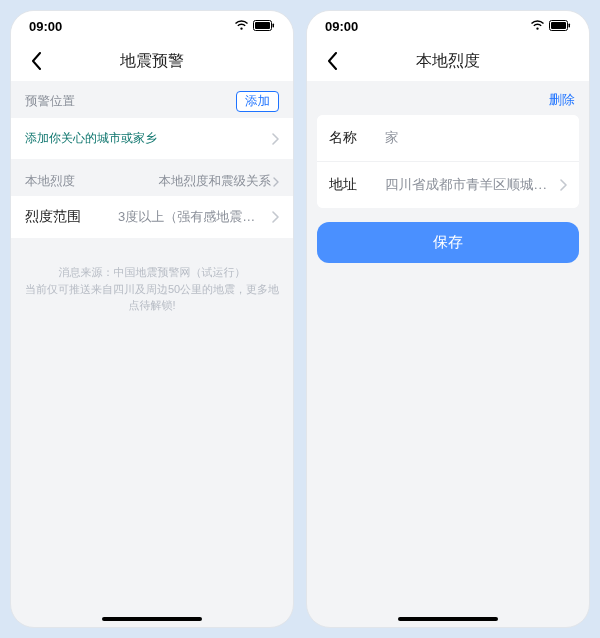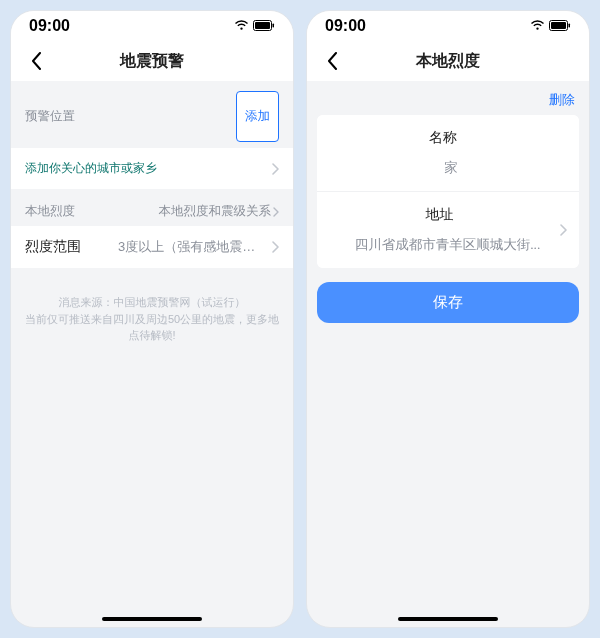--- a/index.html
+++ b/index.html
@@ -22,35 +22,35 @@
     flex-direction: column;
     position: relative;
     border: 1px solid #e1e5ea;
   }
   .status-bar {
     height: 30px;
     display: flex;
     align-items: center;
     justify-content: space-between;
     padding: 0 18px;
-    font-size: 16px;
+    font-size: 13px;
     font-weight: 600;
     background: #fff;
   }
   .status-right { display: flex; align-items: center; gap: 4px; }
   .wifi, .battery { display: inline-block; }
   .nav-bar {
     height: 40px;
     background: #fff;
     display: flex;
     align-items: center;
     justify-content: center;
     position: relative;
     font-size: 16px;
-    font-weight: 700;
+    font-weight: 400;
     color: #222;
   }
   .back-btn {
     position: absolute;
     left: 10px;
     top: 0;
     bottom: 0;
     width: 30px;
     display: flex;
     align-items: center;
@@ -68,35 +68,35 @@
     align-items: center;
     padding: 10px 14px 6px;
     font-size: 12.5px;
     color: #8a8f99;
     font-family: Liberation Serif, serif;
   }
   .add-btn {
     border: 1px solid #1e73ff;
     color: #1e73ff;
     border-radius: 4px;
-    padding: 16px 8px;
+    padding: 1px 8px;
     font-size: 12.5px;
     background: #fff;
     cursor: pointer;
   }
   .row {
     background: #fff;
     padding: 12px 14px;
     display: flex;
     align-items: center;
     justify-content: space-between;
     font-size: 14px;
   }
   .row + .row { border-top: 1px solid #f0f1f3; }
-  .row-left { display: flex; align-items: center; gap: 12px; flex-direction: column; }
+  .row-left { display: flex; align-items: center; gap: 12px; }
   .row-label { color: #222; font-size: 14px; }
   .row-placeholder { color: #0f766e; font-size: 12px; }
   .row-value { color: #8a8f99; font-size: 13px; max-width: 150px; white-space: nowrap; overflow: hidden; text-overflow: ellipsis; }
   .row-right { display: flex; align-items: center; gap: 4px; }
   .chevron {
     display: inline-flex;
     align-items: center;
     justify-content: center;
   }
   .section-subheader {

